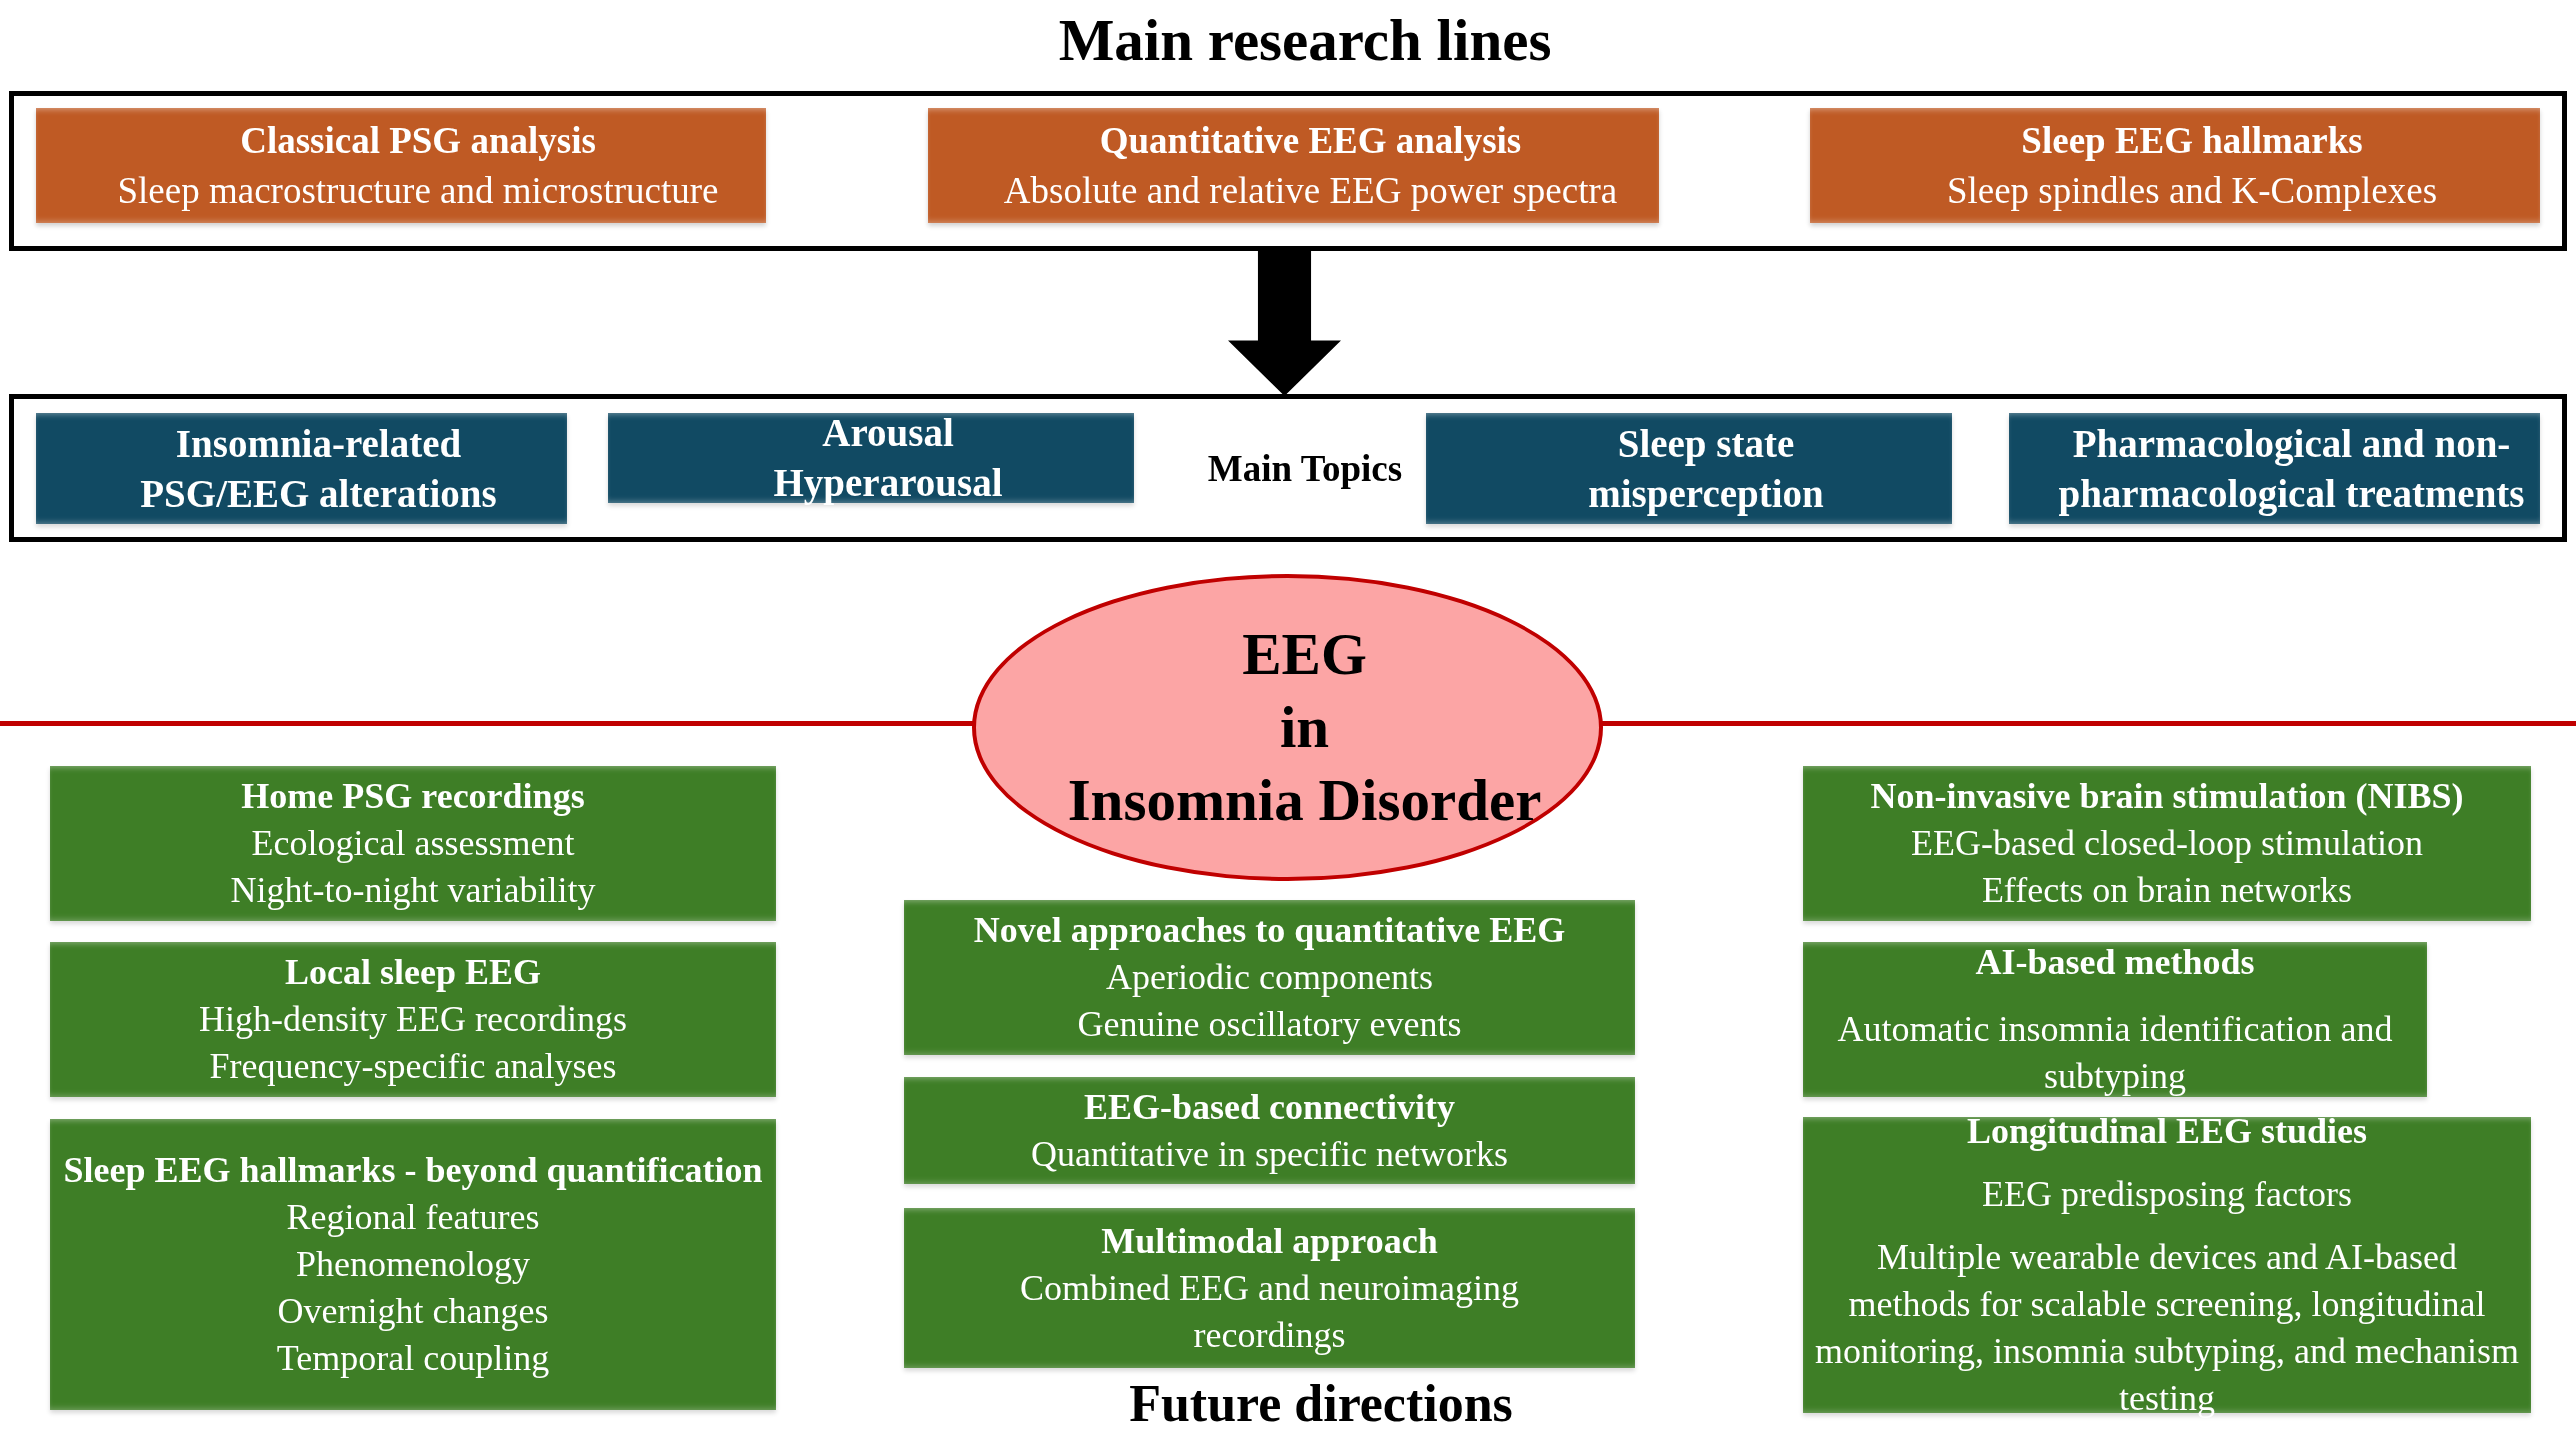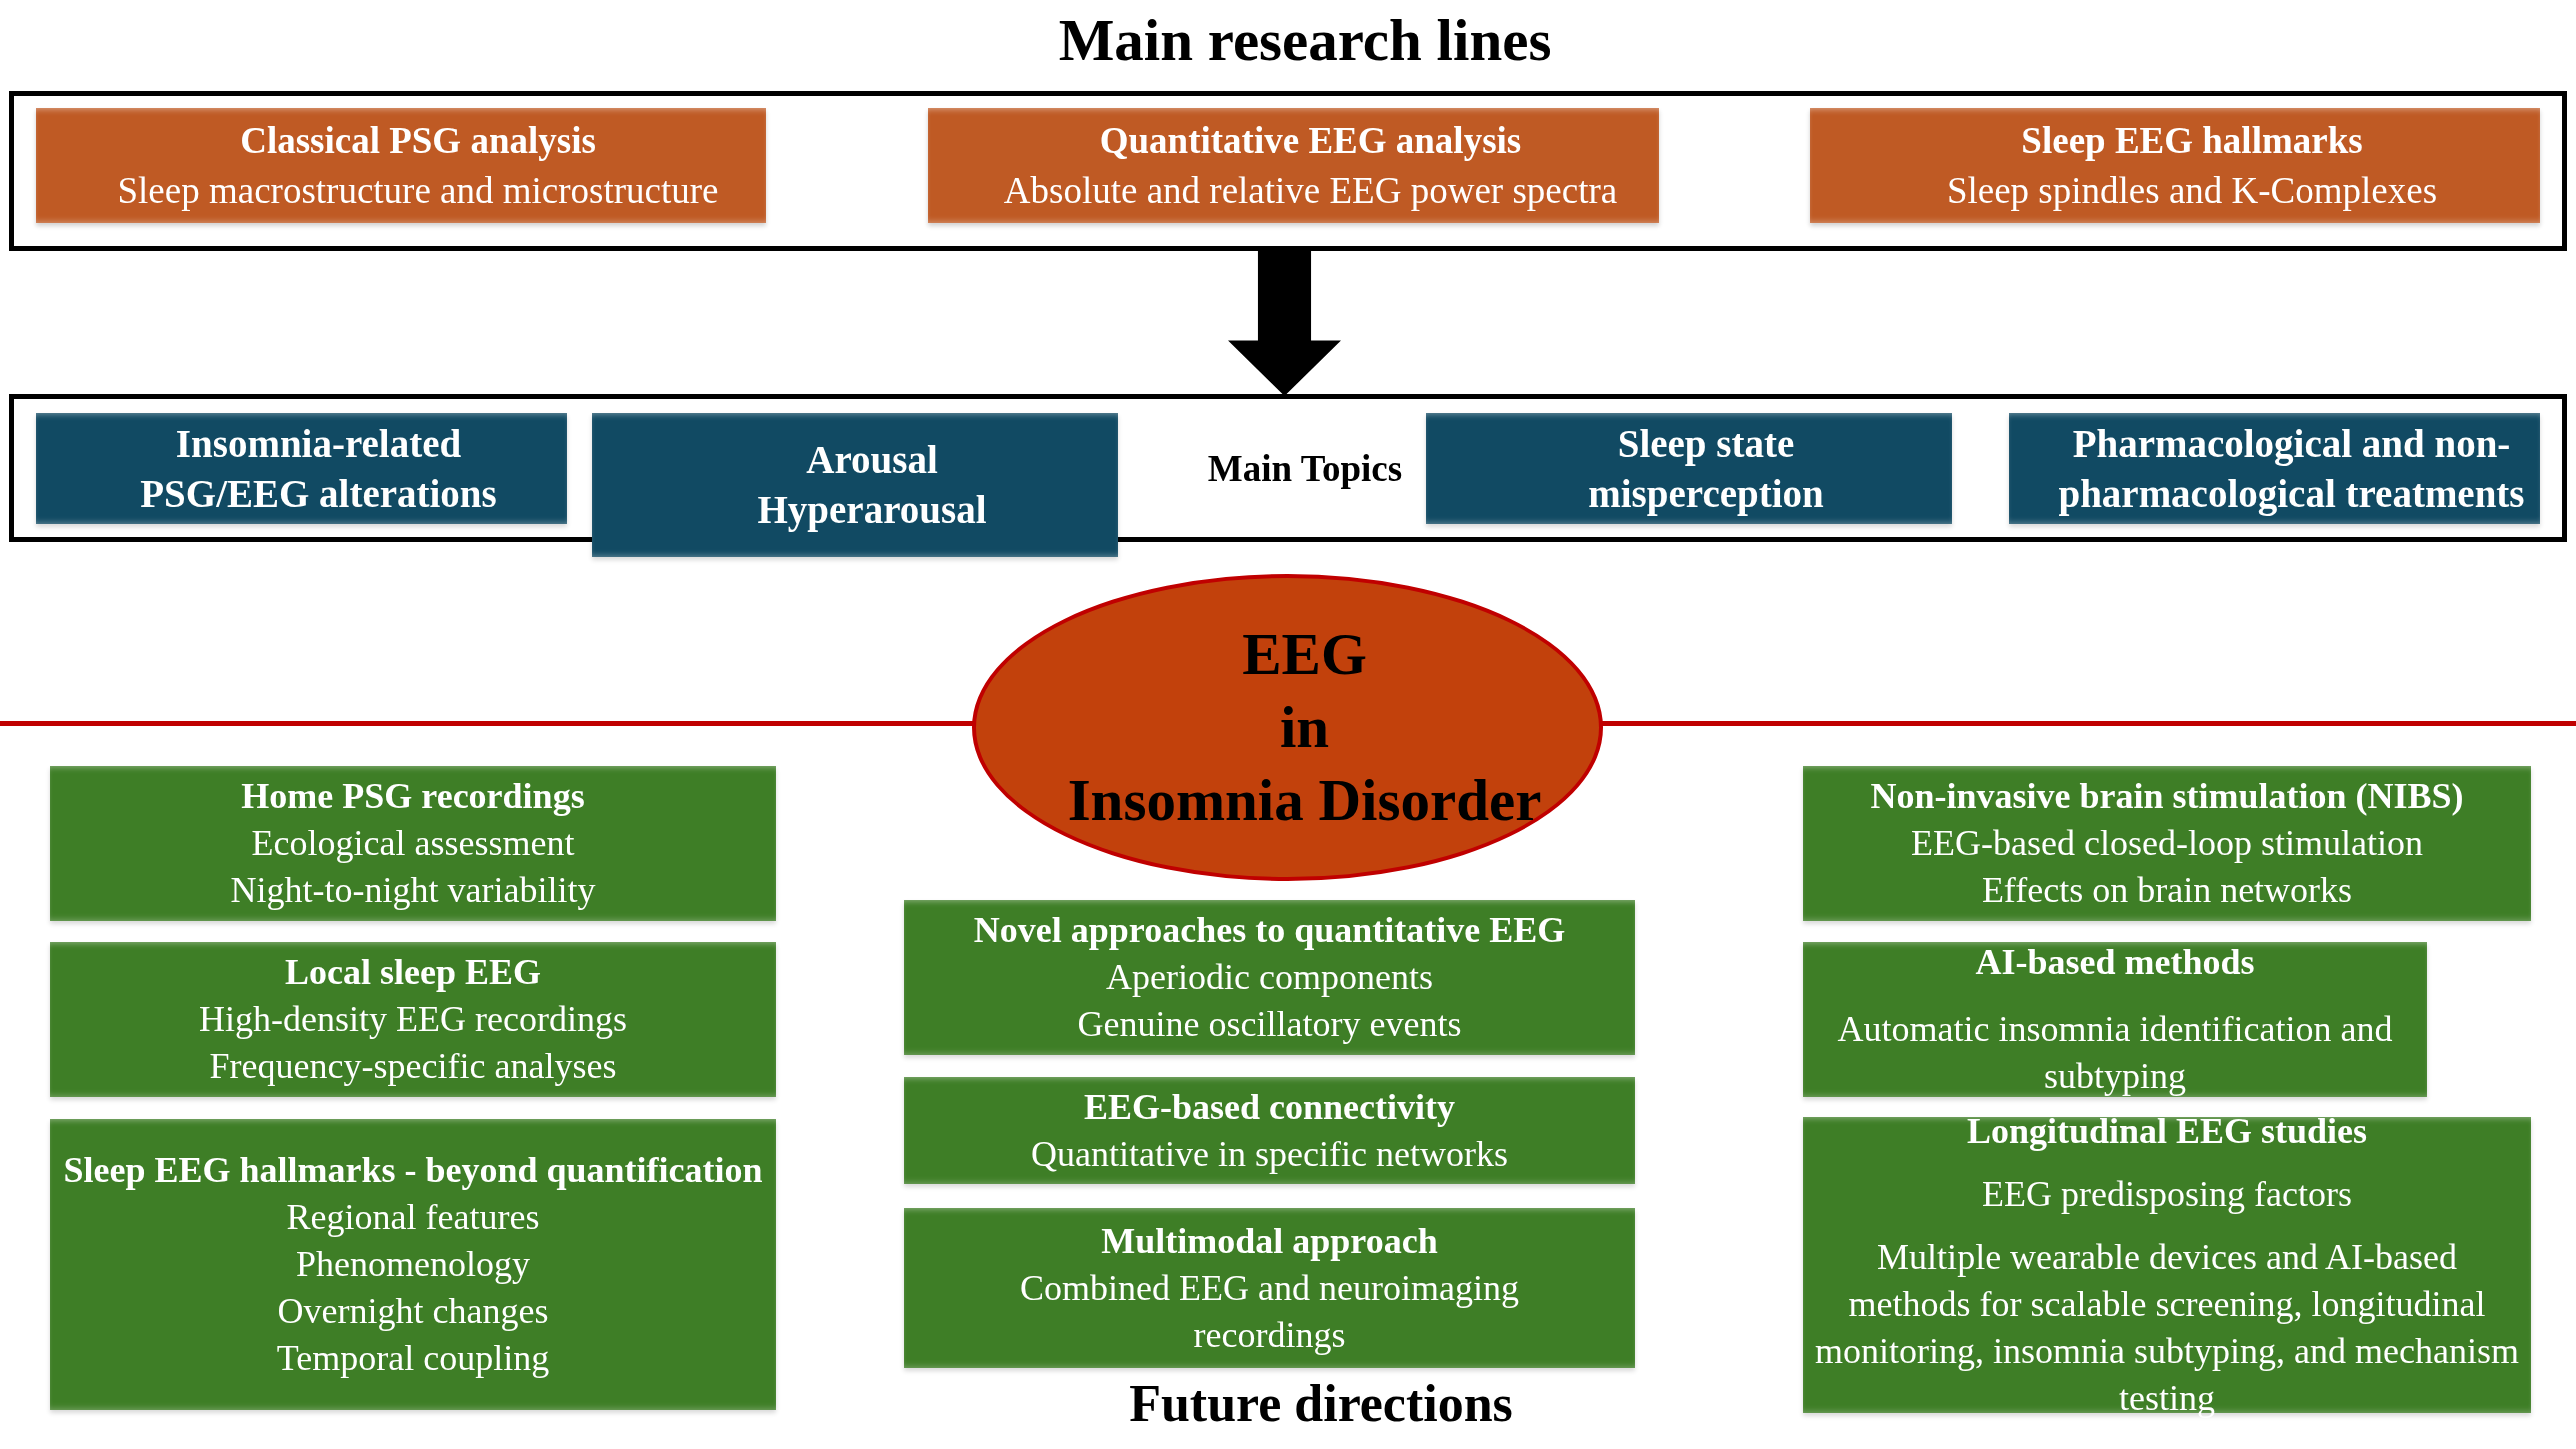--- a/index.html
+++ b/index.html
@@ -16,21 +16,21 @@
         box-shadow:0 2.6px 4.5px rgba(0,0,0,.18), inset 0 5.2px 6.4px -3.9px rgba(255,255,255,.45), inset 0 -5.2px 6.4px -3.9px rgba(255,255,255,.35);}
   .obox .t1{font-size:37px;font-weight:bold;line-height:50px;}
   .obox .t2{font-size:37px;line-height:50px;}
   .bbox{background:var(--blue);color:#fff;
         box-shadow:0 2.6px 4.5px rgba(0,0,0,.15), inset 0 5.2px 6.4px -3.9px rgba(255,255,255,.4), inset 0 -5.2px 6.4px -3.9px rgba(255,255,255,.35);}
   .bbox .bl{font-size:39px;font-weight:bold;line-height:50px;}
   .topics-label{font-size:37px;font-weight:bold;}
   .arrow{background:var(--black);
          clip-path:polygon(26.5% 0, 73.5% 0, 73.5% 62%, 100% 62%, 50% 100%, 0 62%, 26.5% 62%);}
   .redline{background:var(--red);z-index:1;}
-  .ellipse{background:#c2410c;border:4.5px solid var(--red);border-radius:50%;z-index:2;}
+  .ellipse{background:#fca5a5;border:4.5px solid var(--red);border-radius:50%;z-index:2;}
   .ellipse .el{font-size:59px;font-weight:bold;line-height:73px;}
   .gbox{background:var(--green);color:#fff;z-index:2;padding:0 10.3px;
         box-shadow:0 2.6px 4.5px rgba(0,0,0,.15), inset 0 5.2px 6.4px -3.9px rgba(255,255,255,.4), inset 0 -5.2px 6.4px -3.9px rgba(255,255,255,.3);}
   .gbox .gt{font-size:36px;font-weight:bold;line-height:47px;}
   .gbox .gl{font-size:36px;line-height:47px;}
   .gbox .narrow{max-width:638px;}
   .future-label{font-size:52px;font-weight:bold;line-height:62px;white-space:nowrap;}
 </style>
 </head>
 <body>
@@ -53,21 +53,21 @@
 </div>
 
 <div class="abs arrow" style="left:1228px;top:250px;width:113px;height:146px;"></div>
 
 <div class="abs panel" style="left:9px;top:394px;width:2558px;height:148px;"></div>
 
 <div class="abs bbox center-text" style="left:36px;top:413px;width:531px;height:111px;">
   <div class="bl">Insomnia-related</div>
   <div class="bl">PSG/EEG alterations</div>
 </div>
-<div class="abs bbox center-text" style="left:592px;top:413px;width:526px;height:144px;">
+<div class="abs bbox center-text" style="left:608px;top:413px;width:526px;height:90px;">
   <div class="bl">Arousal</div>
   <div class="bl">Hyperarousal</div>
 </div>
 <div class="abs center-text topics-label" style="left:1150px;top:413px;width:276px;height:111px;">Main Topics</div>
 <div class="abs bbox center-text" style="left:1426px;top:413px;width:526px;height:111px;">
   <div class="bl">Sleep state</div>
   <div class="bl">misperception</div>
 </div>
 <div class="abs bbox center-text" style="left:2009px;top:413px;width:531px;height:111px;">
   <div class="bl">Pharmacological and non-</div>

